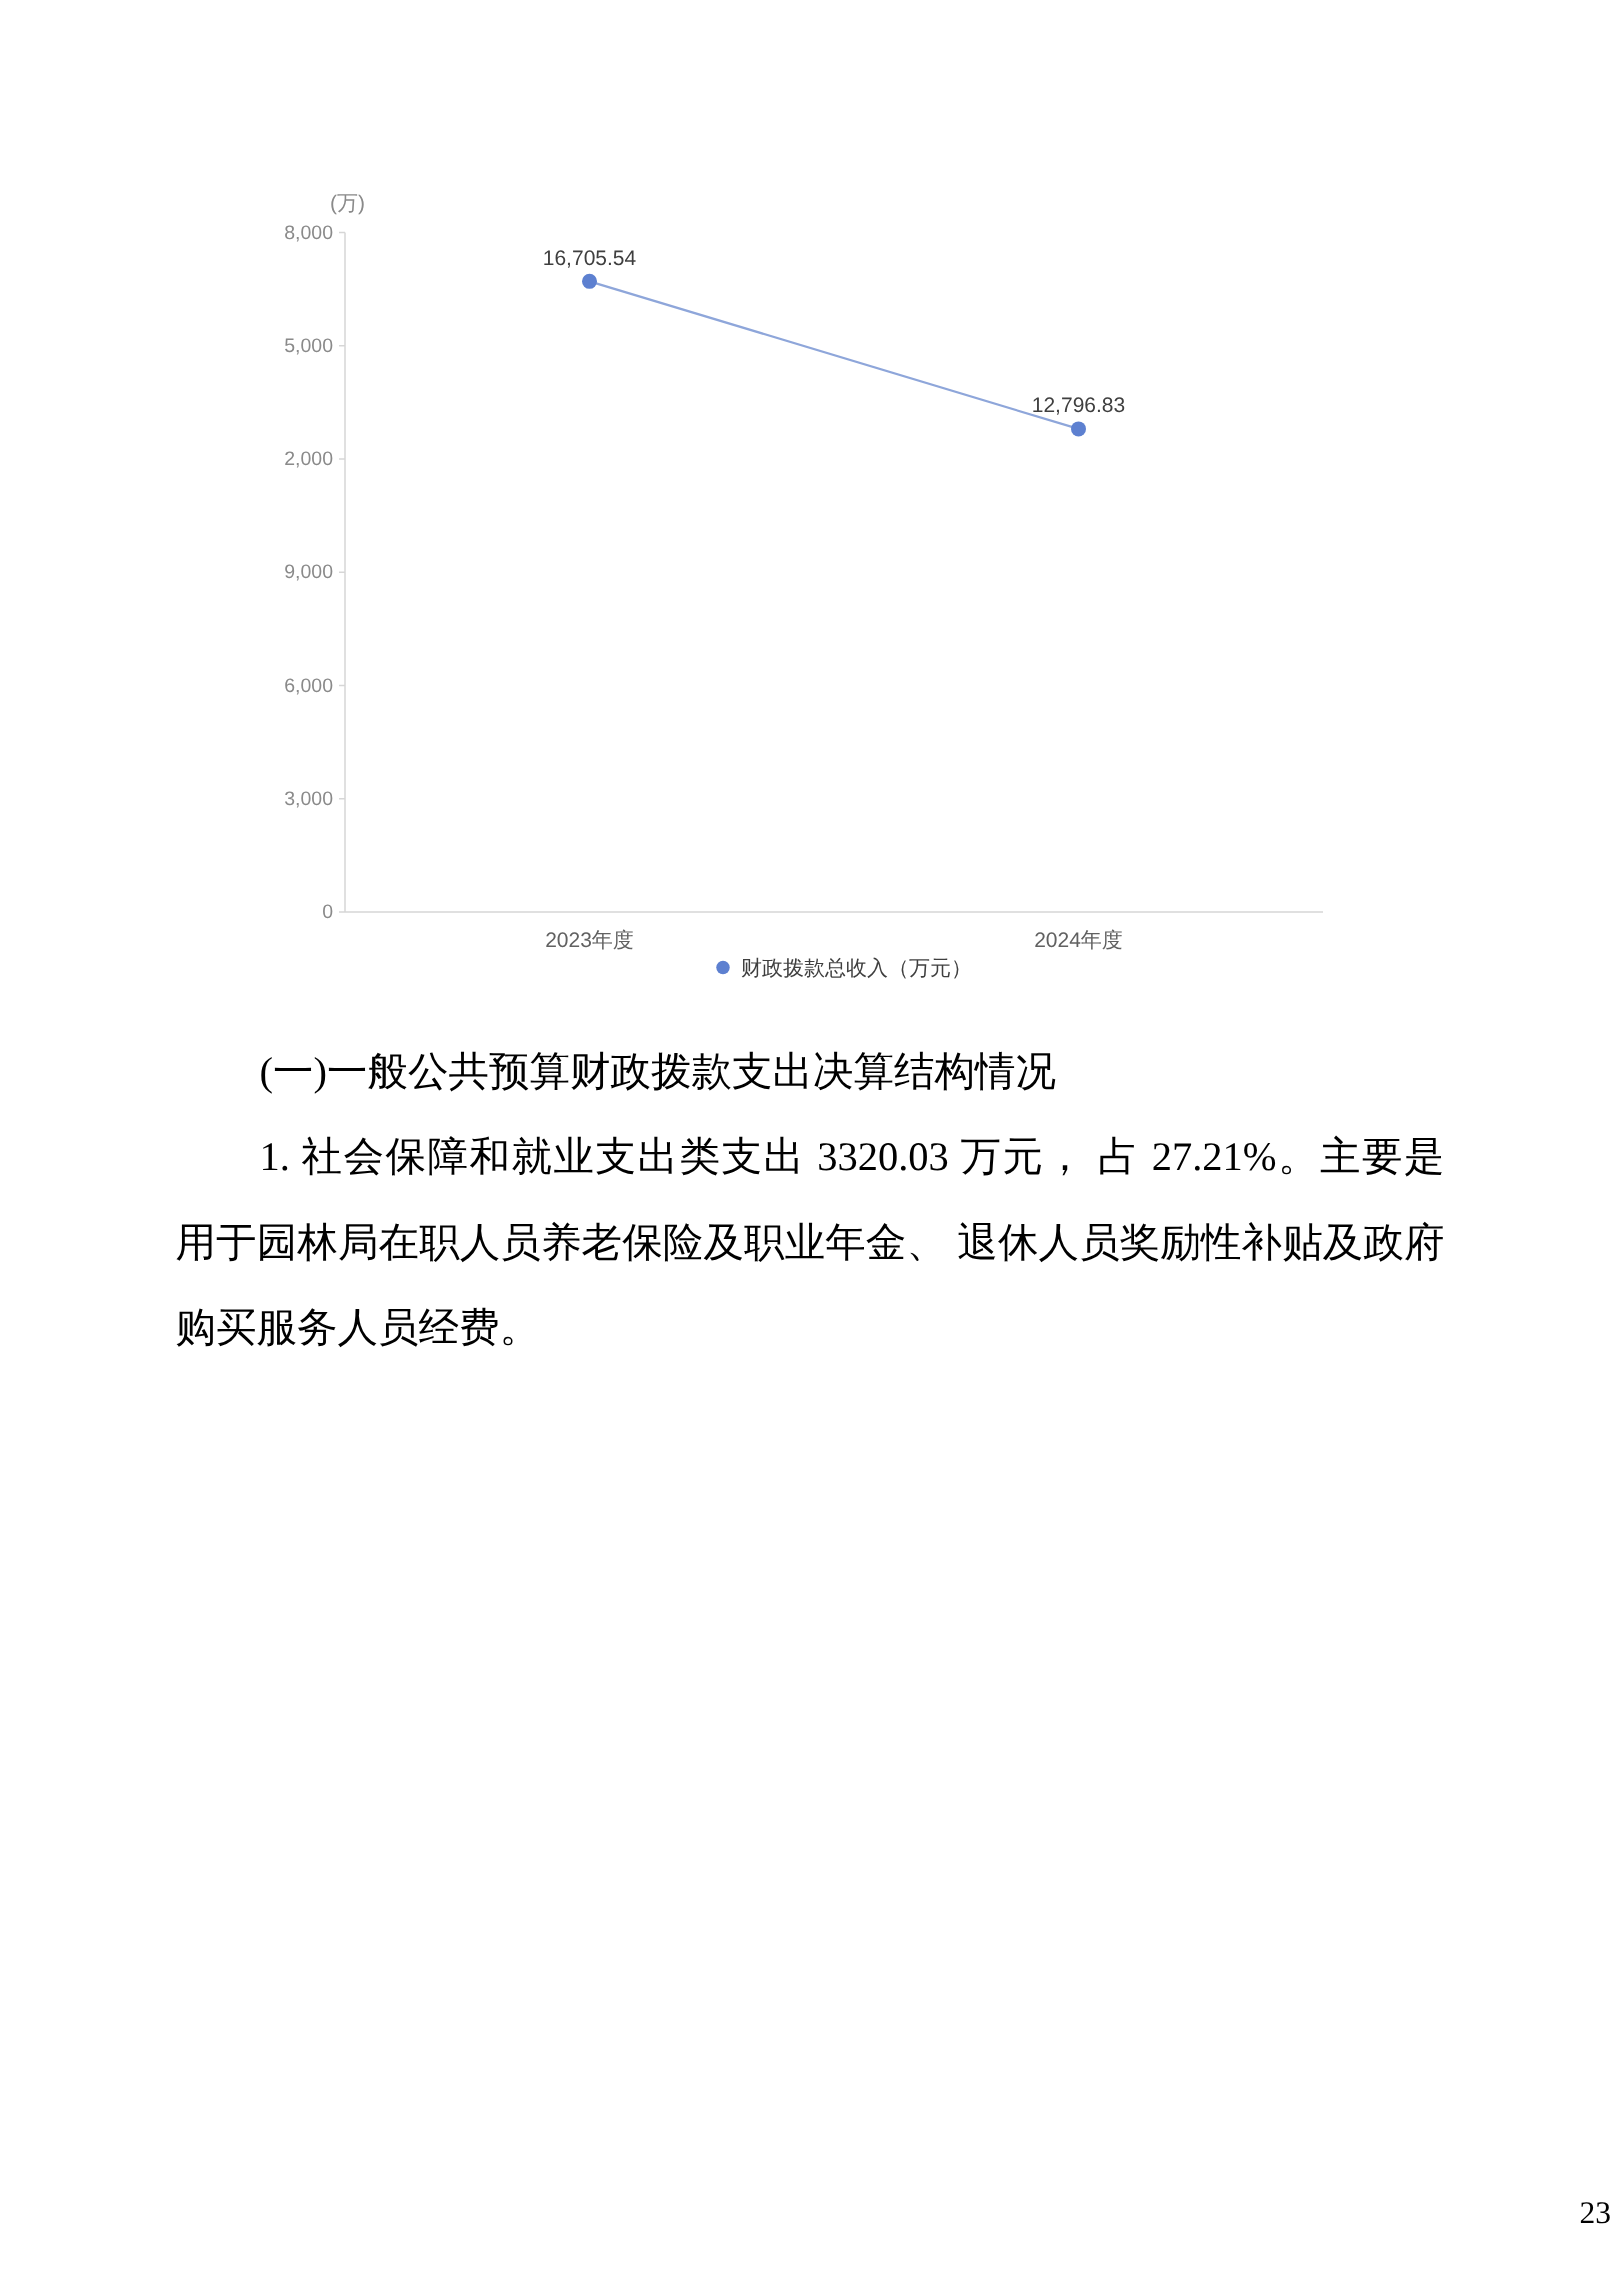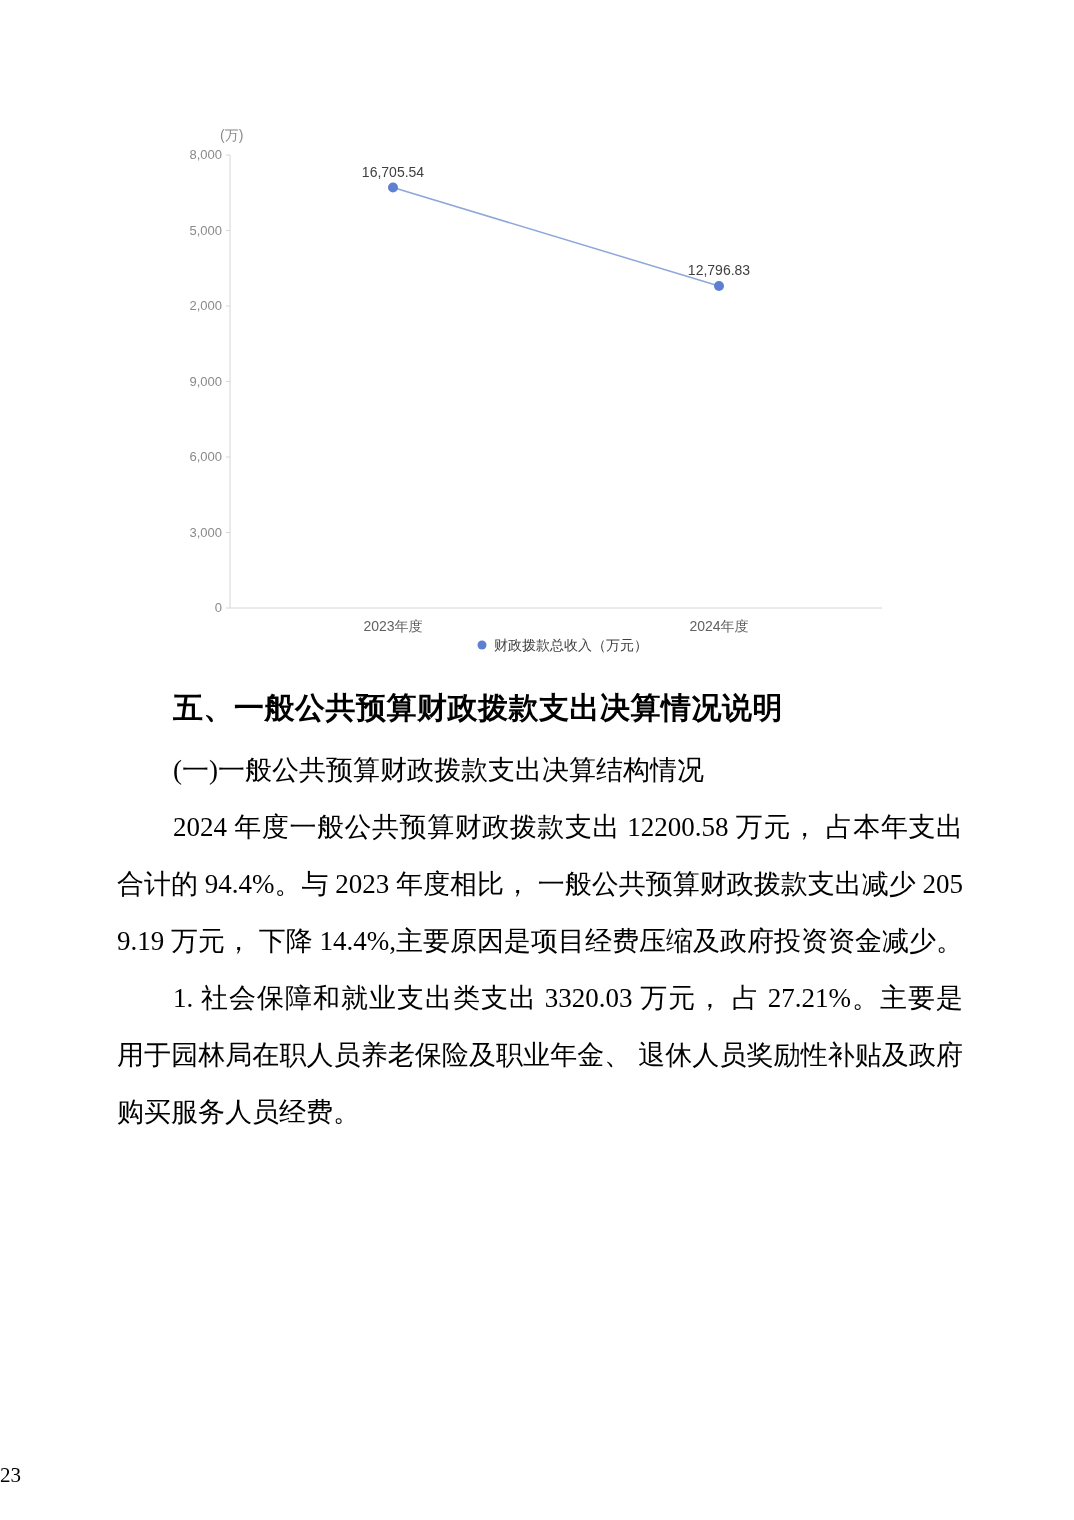--- a/index.html
+++ b/index.html
@@ -17,21 +17,21 @@
     padding-left:56px; letter-spacing:0.5px;
   }
   .doc-sub {
     font-size:27px; line-height:57px; margin:0; text-indent:56px; font-weight:400;
   }
   .doc-para {
     font-size:27px; line-height:57px; margin:0; text-indent:56px;
     text-align:justify; word-break:break-all;
   }
   .page-num {
-    position:absolute; left:0; right:0; top:1463px; text-align:left;
+    position:absolute; left:0; right:0; top:1463px; text-align:right;
     font-size:21px; font-family:"Liberation Serif", serif;
   }
 </style>
 </head>
 <body>
 
 <div class="page">
 
   <div class="chart-wrap">
     <svg id="chart-svg" viewBox="0 0 700 560">
@@ -58,21 +58,19 @@
         <circle cx="203" cy="72.57724333333329" r="5" fill="#5d80d0"></circle>
         <text x="203" y="61.577243333333286" text-anchor="middle" fill="#3f3f3f" font-size="14">16,705.54</text>
         <circle cx="529" cy="170.94644499999998" r="5" fill="#5d80d0"></circle>
         <text x="529" y="159.94644499999998" text-anchor="middle" fill="#3f3f3f" font-size="14">12,796.83</text>
         <circle cx="292" cy="530" r="4.5" fill="#5d80d0"></circle>
         <text x="304" y="535" text-anchor="start" fill="#3f3f3f" font-size="14">财政拨款总收入（万元）</text>
       </svg>
   </div>
 
   <div class="text-block">
-    <h1 class="doc-heading">五、一般公共预算财政拨款支出决算情况说明</h1>
     <p class="doc-sub">(一)一般公共预算财政拨款支出决算结构情况</p>
-    <p class="doc-para">2024 年度一般公共预算财政拨款支出 12200.58 万元， 占本年支出合计的 94.4%。与 2023 年度相比， 一般公共预算财政拨款支出减少 2059.19 万元， 下降 14.4%,主要原因是项目经费压缩及政府投资资金减少。</p>
     <p class="doc-para">1. 社会保障和就业支出类支出 3320.03 万元， 占 27.21%。主要是用于园林局在职人员养老保险及职业年金、 退休人员奖励性补贴及政府购买服务人员经费。</p>
   </div>
 
   <div class="page-num">23</div>
 
 </div>
 
 </body></html>

